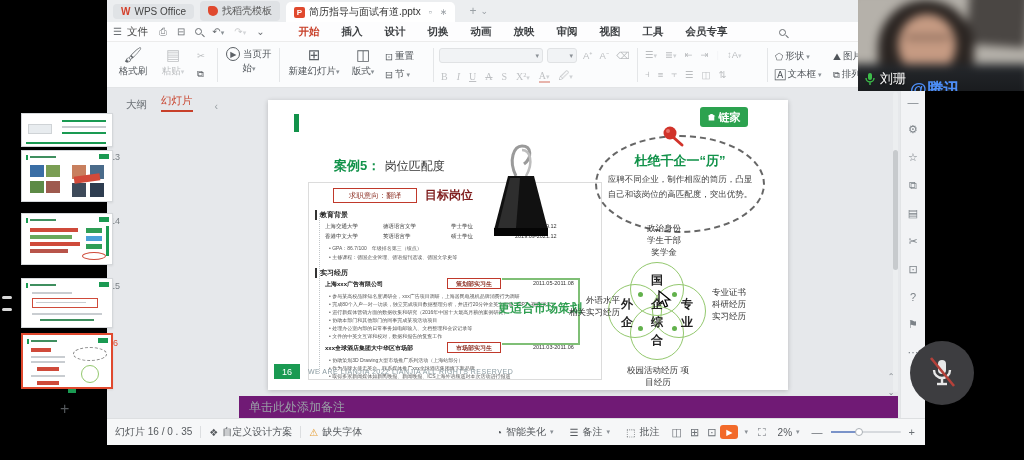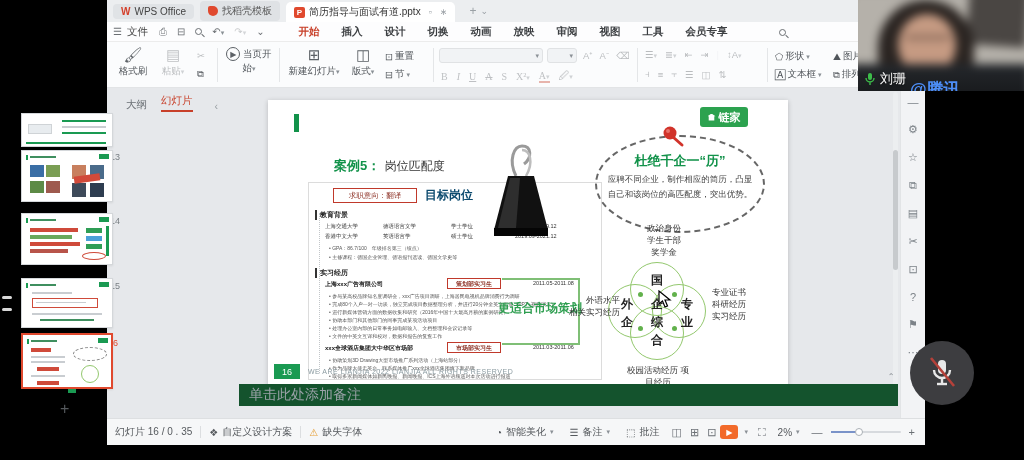--- a/index.html
+++ b/index.html
@@ -46,36 +46,36 @@
   .mini-bar { position:absolute; background:#1a9a52; }
   .mini-line { position:absolute; background:#c9cdd1; height:2px; }
   .addslide { position:absolute; left:60px; font-size:16px; color:#55595d; }
   
   #strip { left:900px; top:88px; width:25px; height:330px; background:#f2f3f5; border-left:1px solid #e2e4e6; display:flex; flex-direction:column; align-items:center; padding-top:8px; gap:15px; }
   #strip span { font-size:11px; color:#7c8288; }
   .scrollbar { left:893px; top:92px; width:5px; height:300px; background:#eceef0; border-radius:3px; }
   .scrollthumb { left:893px; top:150px; width:5px; height:120px; background:#c7cacd; border-radius:3px; }
   .pgbtn { left:884px; width:14px; height:12px; font-size:8px; color:#7c8288; text-align:center; }
   
-  #notesbar { left:239px; top:384px; width:659px; height:22px; background:#14532d; font-size:14px; color:#9aa1a7; display:flex; align-items:center; padding-left:10px; }
+  #notesbar { left:239px; top:396px; width:659px; height:22px; background:#701a75; font-size:12px; color:#9aa1a7; display:flex; align-items:center; padding-left:10px; }
   .split-dots { left:440px; top:420px; display:flex; gap:12px; }
   .split-dots i { width:4px; height:4px; border-radius:50%; background:#e8eaec; }
   #statusbar { left:107px; top:418px; width:818px; height:27px; background:#f6f7f8; border-top:1px solid #dddfe1; display:flex; align-items:center; font-size:10px; color:#55595d; }
   .st-item { display:flex; align-items:center; gap:4px; padding:0 8px; white-space:nowrap; }
   .st-div { width:1px; height:12px; background:#dcdee0; }
   .warn { color:#e6a23c; font-size:10px; }
   .viewico { font-size:11px; color:#6b7075; margin:0 4px; }
   .playbtn { width:18px; height:14px; background:#f26a2a; border-radius:3px; color:#fff; font-size:8px; display:flex; align-items:center; justify-content:center; }
   .ztrack { width:70px; height:2px; background:#d7dade; border-radius:1px; position:relative; margin:0 4px; }
   .zfill { position:absolute; left:0; top:0; height:2px; width:26px; background:#7a93c9; }
   .zknob { position:absolute; left:24px; top:-3px; width:8px; height:8px; border-radius:50%; background:#fff; border:1px solid #aab0b6; }
   
   #slide { left:268px; top:100px; width:520px; height:290px; background:#fff; box-shadow:0 1px 5px rgba(0,0,0,.2); }
   .sl { position:absolute; }
-  .green { color:#0c4a6e; }
+  .green { color:#7f1d1d; }
   .stitle { font-size:15px; font-weight:bold; color:#12924a; }
   .tbar { width:5px; height:18px; background:#12924a; }
   .logo { background:#2ca24f; color:#fff; font-size:11px; font-weight:bold; border-radius:3px; display:flex; align-items:center; justify-content:center; gap:3px; }
   .house { width:8px; height:7px; background:#fff; clip-path:polygon(50% 0,100% 40%,85% 40%,85% 100%,15% 100%,15% 40%,0 40%); }
   .case1 { font-size:13px; font-weight:bold; color:#12924a; }
   .case2 { font-size:12px; color:#333; }
   #panel { left:40px; top:82px; width:294px; height:198px; border:1px solid #dcdcdc; background:#fff; }
   .p { position:absolute; }
   .redbox { border:1px solid #c0392b; color:#8c2f23; text-align:center; }
   .sechead { font-size:7px; font-weight:bold; color:#222; border-left:2px solid #333; padding-left:3px; }

